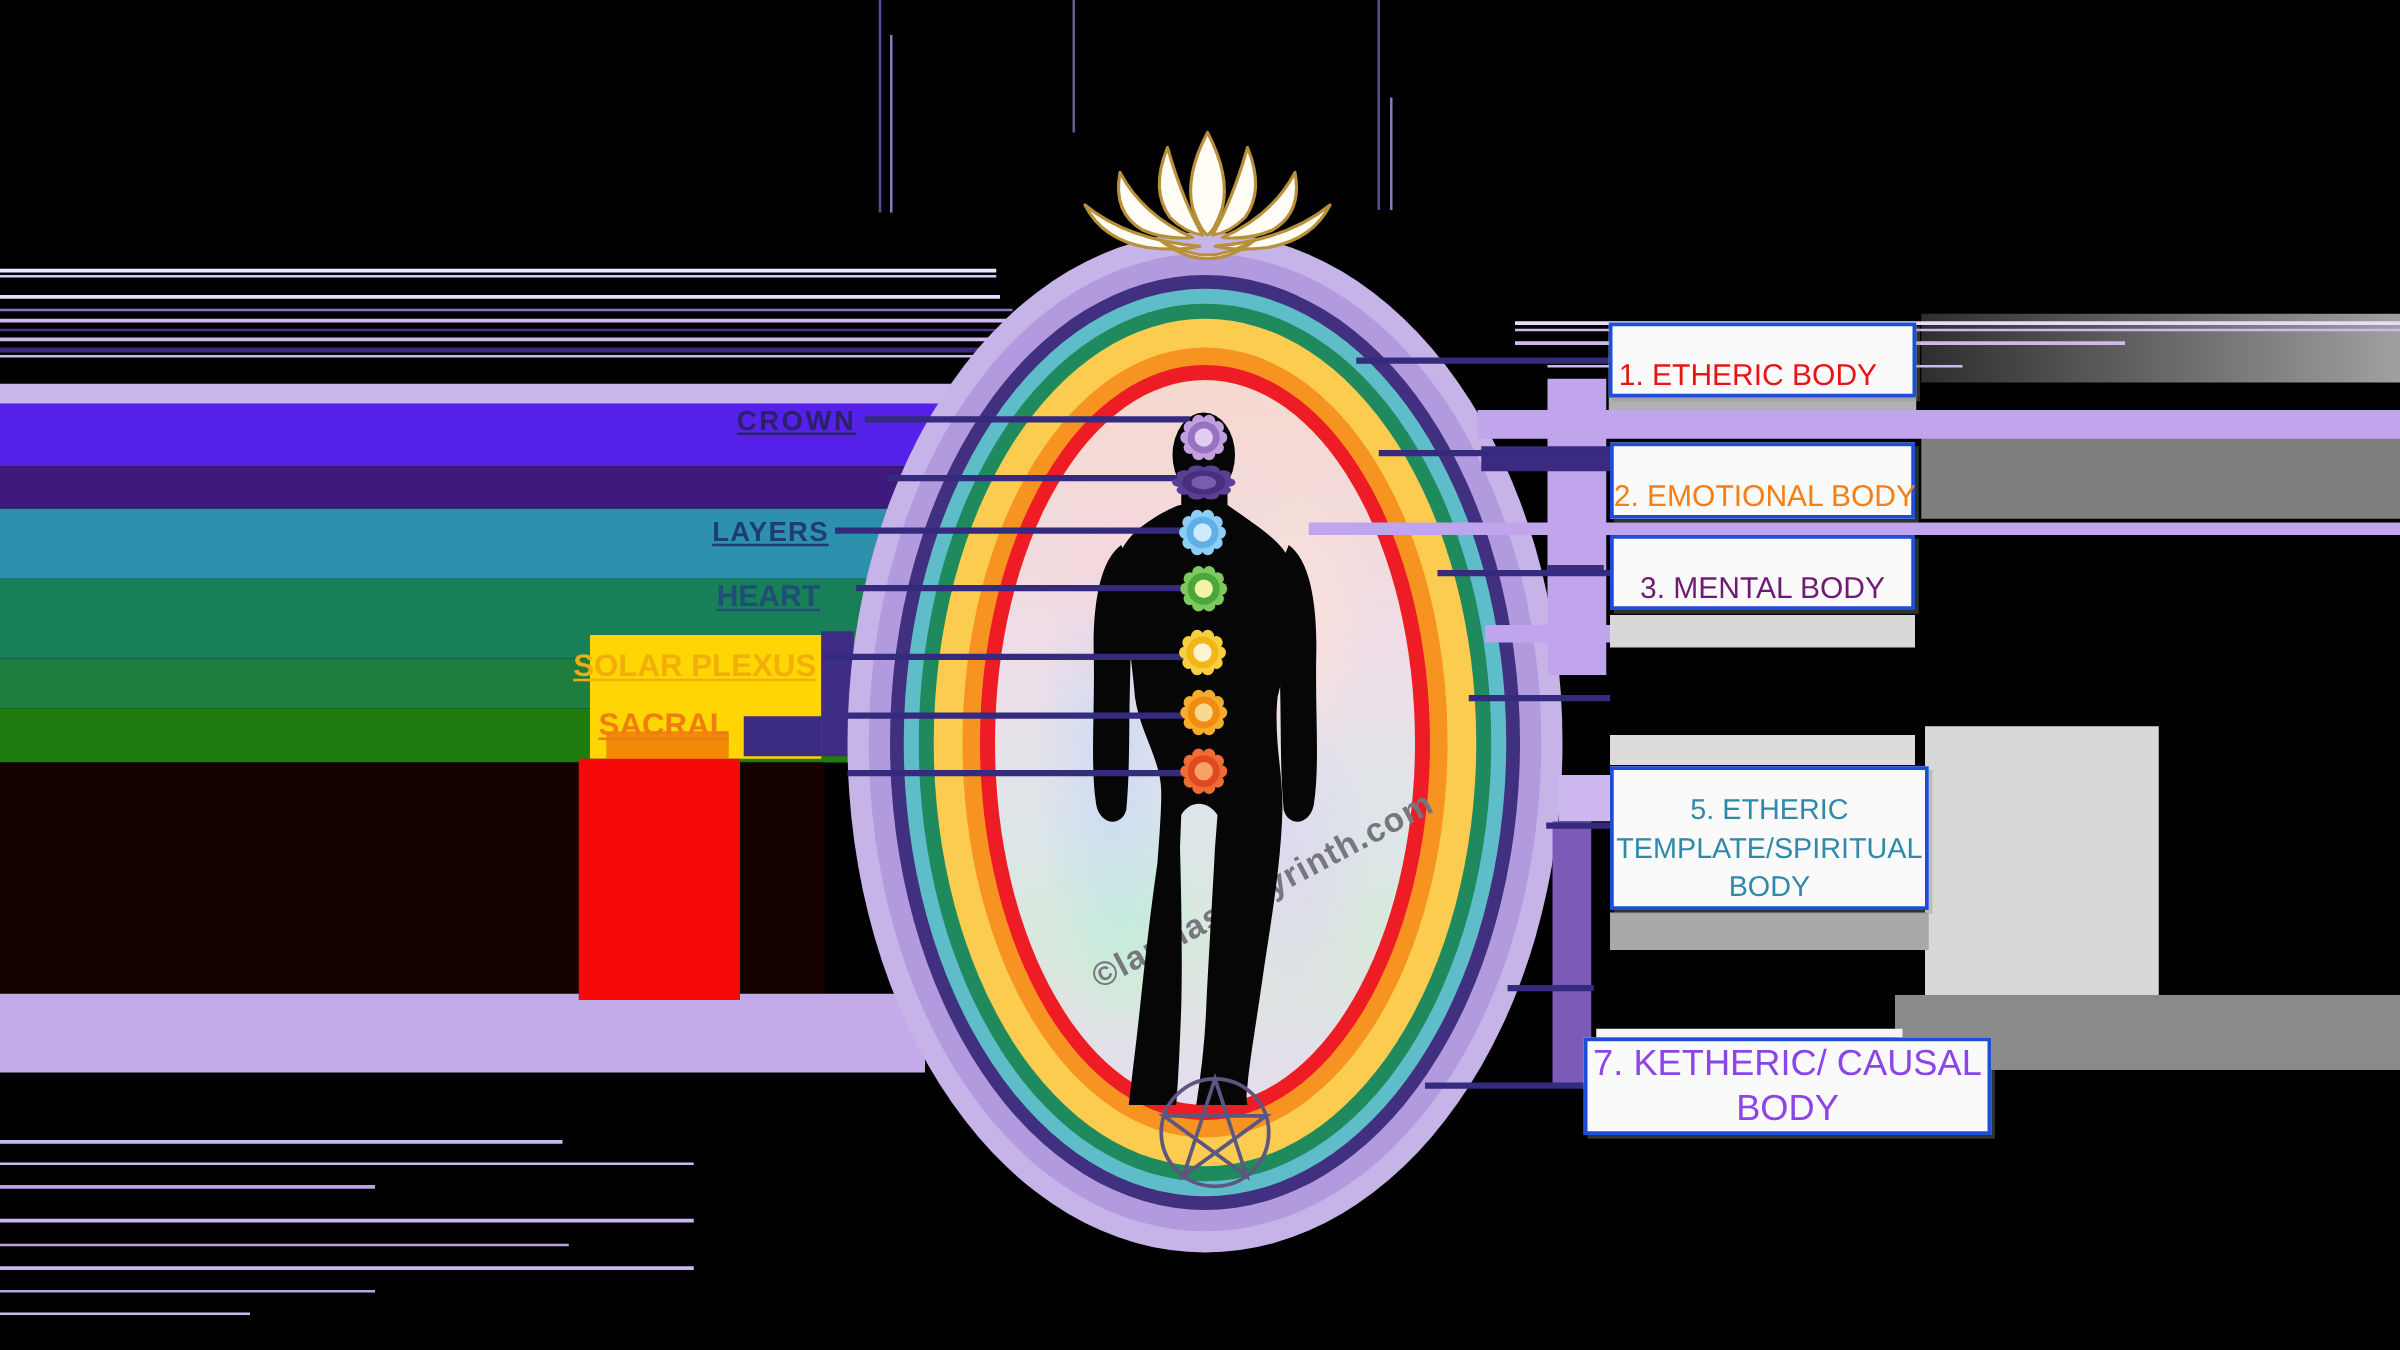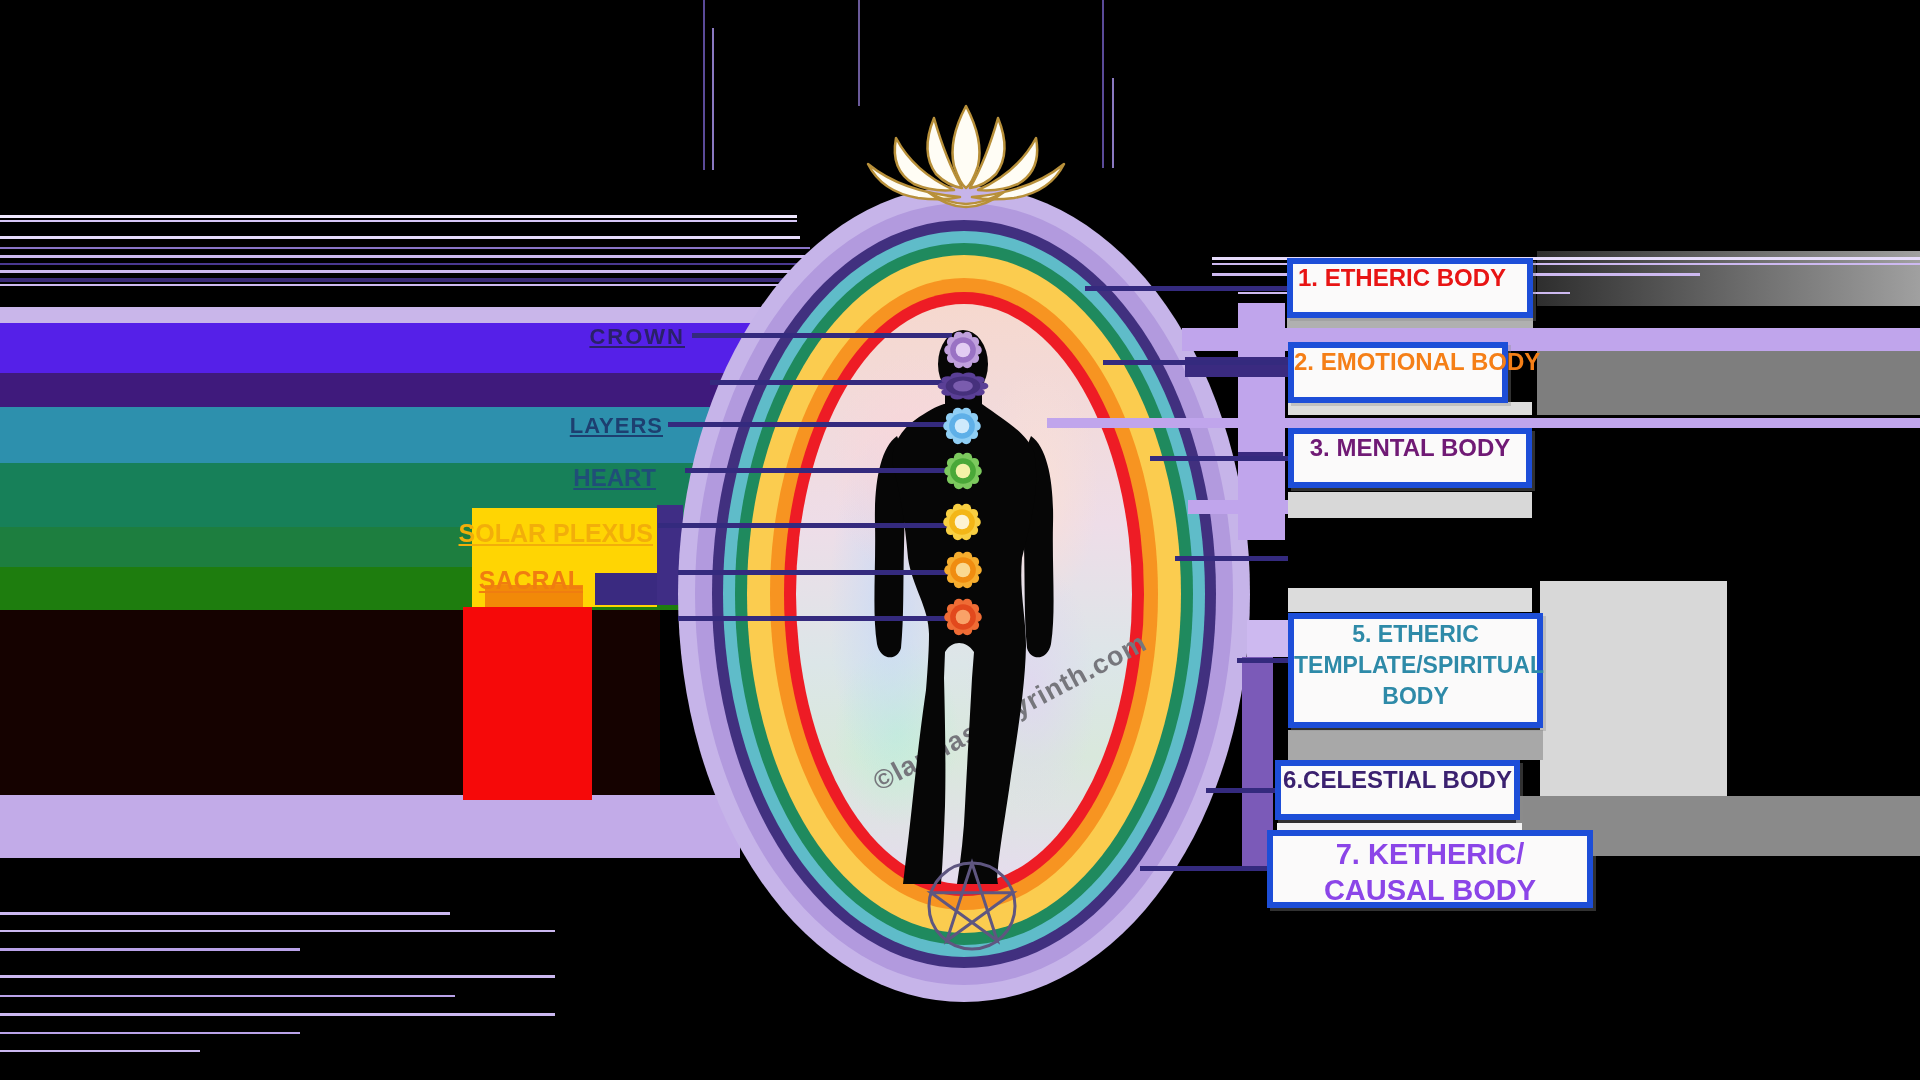--- a/index.html
+++ b/index.html
@@ -7,23 +7,23 @@
          font-family:"Liberation Sans","DejaVu Sans",sans-serif;}
   .abs{position:absolute;}
   i.rect{position:absolute;display:block;}
   .title{position:absolute;font-weight:600;font-size:39px;color:#1e3a9e;letter-spacing:1px;white-space:nowrap;}
   .clabel{position:absolute;font-weight:bold;text-align:right;white-space:nowrap;text-decoration:underline;}
   .cline{position:absolute;height:5px;background:#342a7e;}
   .rline{position:absolute;height:5px;background:#342a7e;}
   
   .ring{position:absolute;border-radius:50%;}
   #oval{position:absolute;left:678px;top:186px;width:572px;height:816px;}
-  .box{position:absolute;background:#fbfafa;border:6px solid #1d4ed8;box-sizing:border-box;
-       display:flex;align-items:flex-start;justify-content:center;text-align:center;
-       font-weight:bold;font-size:24px;box-shadow:3px 3px 0 rgba(140,140,140,.35);}
+  .box{position:absolute;background:#fbfafa;border:3px solid #1d4ed8;box-sizing:border-box;
+       display:flex;align-items:flex-end;justify-content:center;text-align:center;
+       font-weight:normal;font-size:24px;box-shadow:3px 3px 0 rgba(140,140,140,.35);}
   .box span{display:block;width:100%;}
   .chakra{position:absolute;width:44px;height:44px;}
   .chakra svg{width:100%;height:100%;}
   .petals circle{fill:var(--p);} .core{fill:var(--c);} .inner{fill:var(--i);}
   #watermark{position:absolute;left:858px;top:698px;width:300px;transform:rotate(-28deg);
              font-weight:bold;font-size:27px;color:rgba(118,118,124,.78);letter-spacing:1px;white-space:nowrap;}
 </style>
 </head>
 <body>
 
@@ -199,30 +199,27 @@
   <div class="rline" style="left:1103px;top:360px;width:185px"></div>
   <div class="rline" style="left:1150px;top:456px;width:138px"></div>
   <div class="rline" style="left:1175px;top:556px;width:113px"></div>
   <div class="rline" style="left:1237px;top:658px;width:51px"></div>
   <div class="rline" style="left:1206px;top:788px;width:69px"></div>
   <div class="rline" style="left:1140px;top:866px;width:127px"></div>
 
   <div class="box" style="left:1287px;top:258px;width:246px;height:60px;justify-content:flex-start;padding-left:5px">
     <span style="width: auto; white-space: nowrap; color: rgb(232, 20, 20);">1. ETHERIC BODY</span>
   </div>
-  <div class="box" style="left:1288px;top:342px;width:220px;height:61px">
+  <div class="box" style="left:1288px;top:354px;width:244px;height:61px">
     <span style="white-space: nowrap; color: rgb(245, 127, 23);">2. EMOTIONAL BODY</span>
   </div>
   <div class="box" style="left:1288px;top:428px;width:244px;height:60px">
     <span style="white-space: nowrap; color: #701a75;">3. MENTAL BODY</span>
   </div>
   <div class="box" style="left:1288px;top:613px;width:255px;height:115px;font-size:23px;line-height:1.35">
     <span style="color: rgb(46, 138, 168);">5. ETHERIC TEMPLATE/SPIRITUAL BODY</span>
   </div>
-  <div class="box" style="left:1275px;top:760px;width:245px;height:60px">
-    <span style="white-space: nowrap; color: rgb(59, 33, 112);">6.CELESTIAL BODY</span>
-  </div>
   <div class="box" style="left:1267px;top:830px;width:326px;height:78px;font-size:29px;line-height:1.25">
     <span style="color: rgb(139, 69, 232);">7. KETHERIC/ CAUSAL BODY</span>
   </div>
 
 
 </div>
 
 </body></html>

